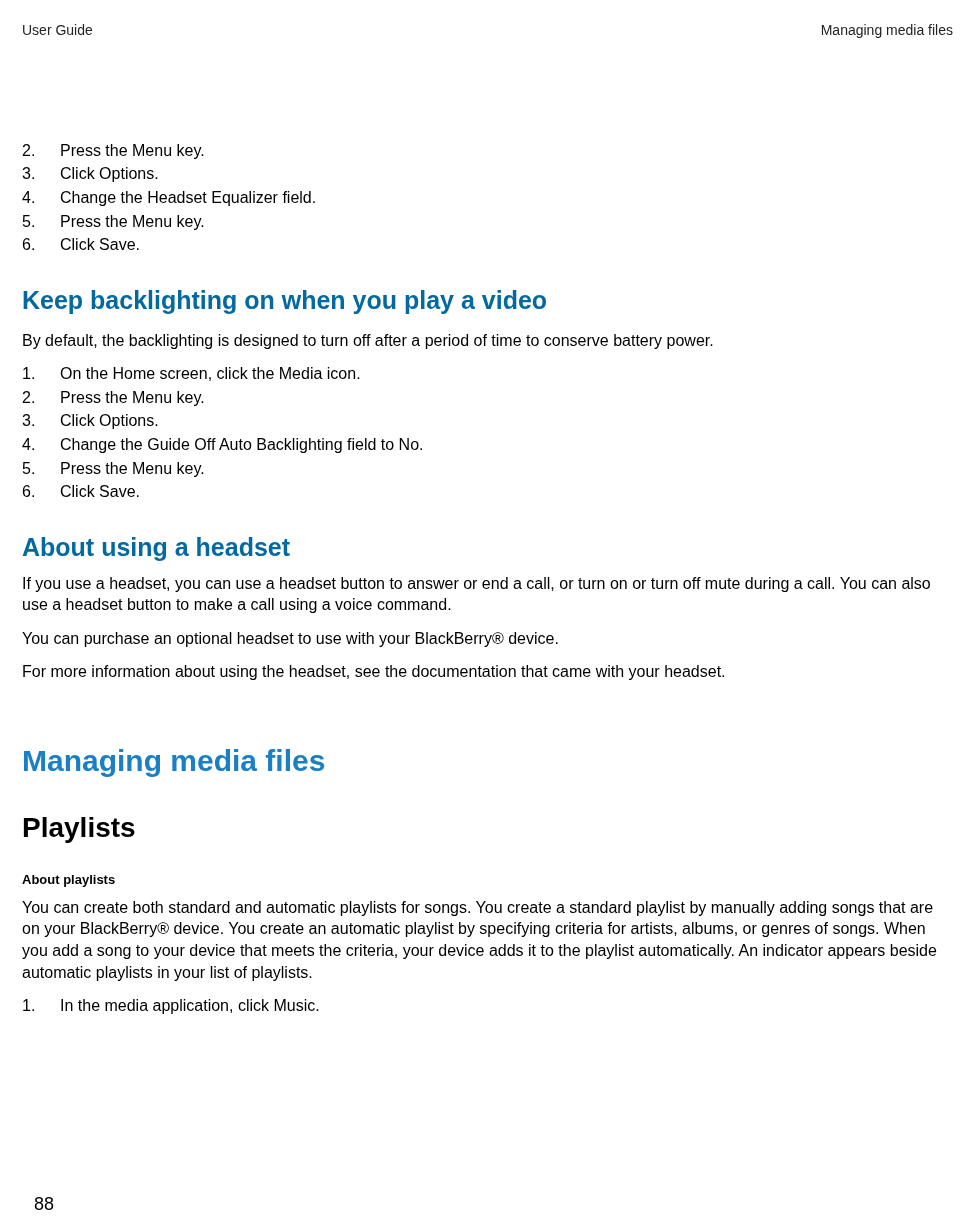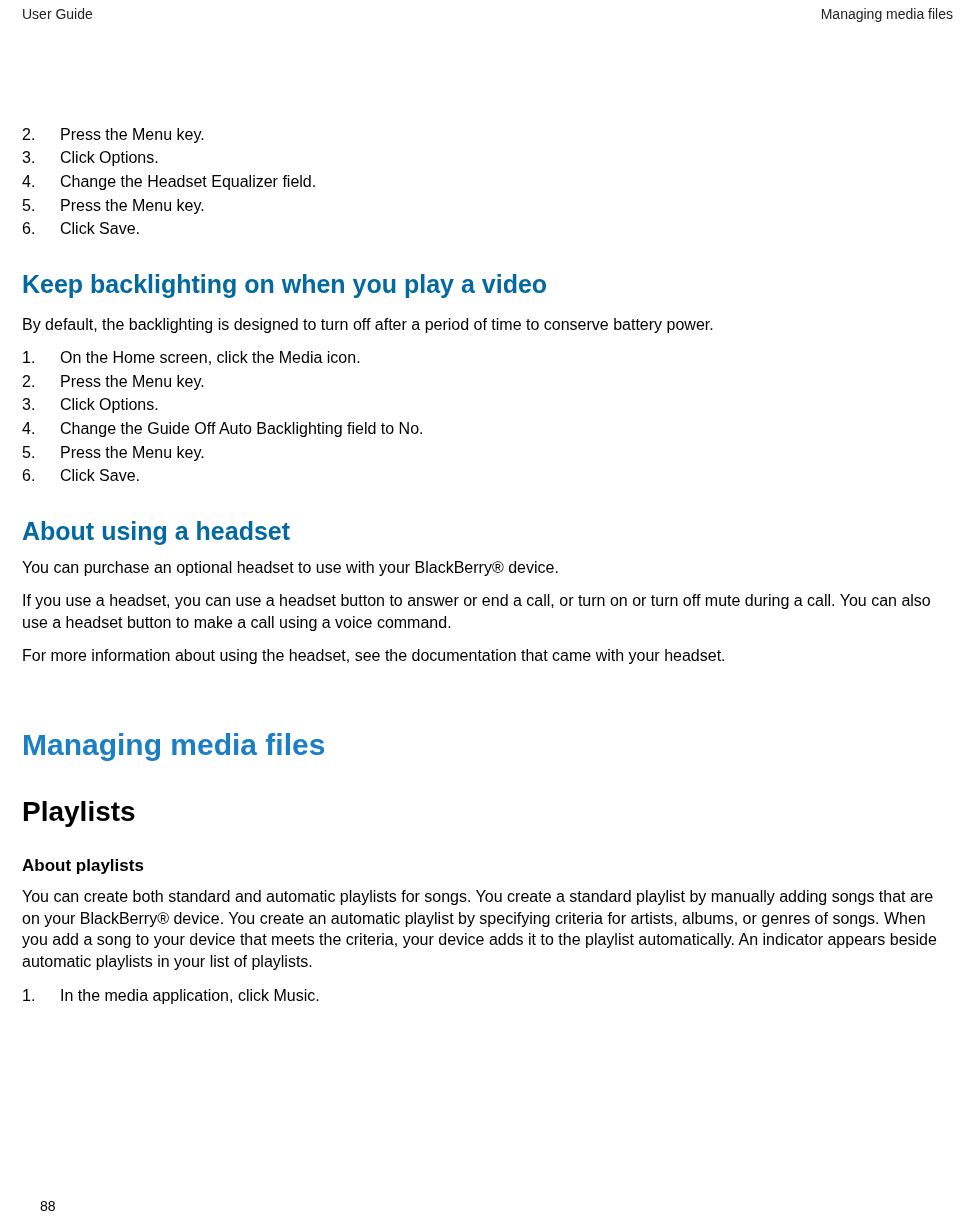--- a/index.html
+++ b/index.html
@@ -7,34 +7,34 @@
   body {
     width: 975px;
     height: 1228px;
     background: #fff;
     font-family: "Myriad Pro", "Segoe UI", "Helvetica Neue", Arial, sans-serif;
     color: #000;
     font-size: 16px;
     line-height: 1.35;
     position: relative;
   }
-  .page { padding: 5px 22px 0 22px; }
+  .page { padding: 21px 22px 0 22px; }
   .running-head { display: flex; justify-content: space-between; font-size: 14px; color: #222; }
   .content-top { margin-top: 100px; }
   ol.steps { list-style: none; padding: 0; margin: 0; }
   ol.steps li { display: flex; margin: 2px 0; }
   ol.steps li .num { width: 38px; flex: 0 0 38px; }
   ol.steps li .txt { flex: 1; }
   h2.black-h { font-size: 25px; font-weight: 700; margin: 28px 0 6px 0; color: #0369a1; }
   h1.blue-h { font-size: 30px; font-weight: 700; color: #1a7fc4; margin: 58px 0 20px 0; }
   h2.blue-sub { font-size: 28px; font-weight: 700; color: #000; margin: 28px 0 18px 0; }
-  h3.sub { font-size: 17px; font-weight: 700; margin: 24px 0 6px 0; }
+  h3.sub { font-size: 13px; font-weight: 700; margin: 24px 0 6px 0; }
   p.body { margin: 8px 0 12px 0; }
   b { font-weight: 400; }
-  .page-num { position: absolute; left: 40px; bottom: 12px; font-size: 14px; }
+  .page-num { position: absolute; left: 34px; bottom: 12px; font-size: 18px; }
 </style>
 </head>
 <body>
 
 <div class="page">
 
   <div class="running-head">
     <span>User Guide</span>
     <span>Managing media files</span>
   </div>
@@ -87,22 +87,22 @@
           <span class="num">5.</span>
           <span class="txt"><span>Press the </span><b>Menu</b><span> key.</span></span>
         </li>
       <li>
           <span class="num">6.</span>
           <span class="txt"><span>Click </span><b>Save</b><span>.</span></span>
         </li>
     </ol>
 
     <h2 class="black-h">About using a headset</h2>
+    <p class="body">If you use a headset, you can use a headset button to answer or end a call, or turn on or turn off mute during a call. You can also use a headset button to make a call using a voice command.</p>
     <p class="body">You can purchase an optional headset to use with your BlackBerry® device.</p>
-    <p class="body">If you use a headset, you can use a headset button to answer or end a call, or turn on or turn off mute during a call. You can also use a headset button to make a call using a voice command.</p>
     <p class="body">For more information about using the headset, see the documentation that came with your headset.</p>
 
     <h1 class="blue-h">Managing media files</h1>
 
     <h2 class="blue-sub">Playlists</h2>
 
     <h3 class="sub">About playlists</h3>
     <p class="body">You can create both standard and automatic playlists for songs. You create a standard playlist by manually adding songs that are on your BlackBerry® device. You create an automatic playlist by specifying criteria for artists, albums, or genres of songs. When you add a song to your device that meets the criteria, your device adds it to the playlist automatically. An indicator appears beside automatic playlists in your list of playlists.</p>
 
     <ol class="steps">

